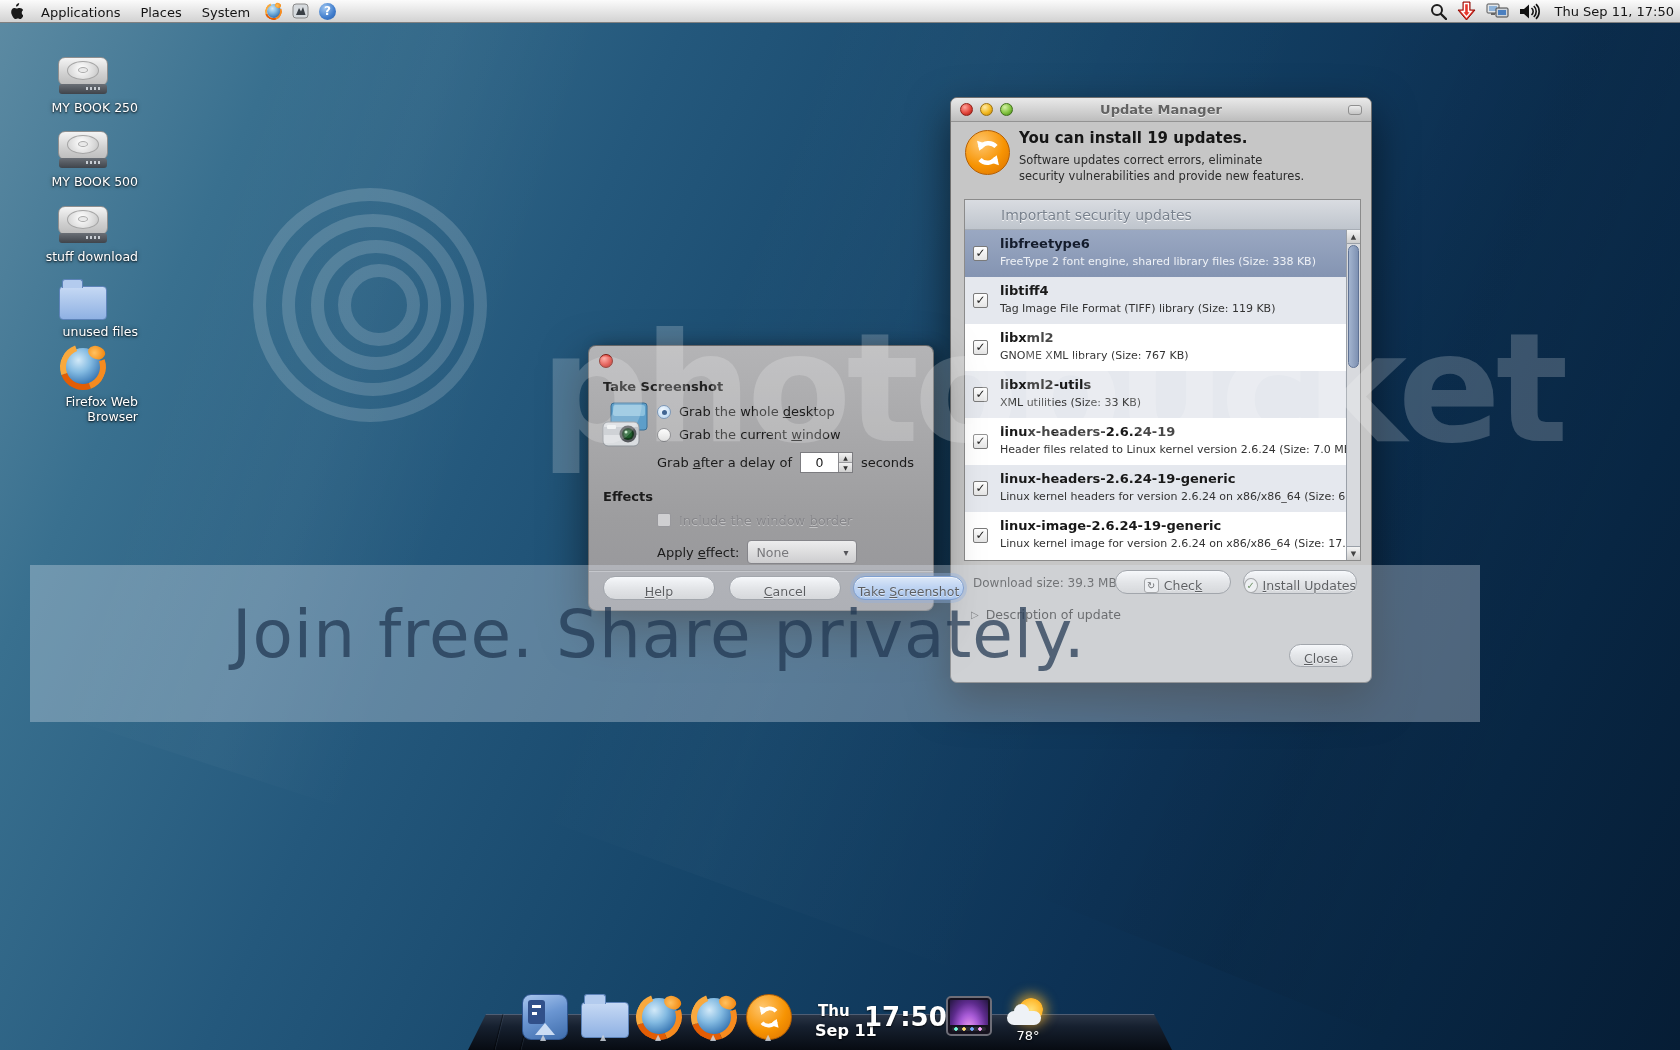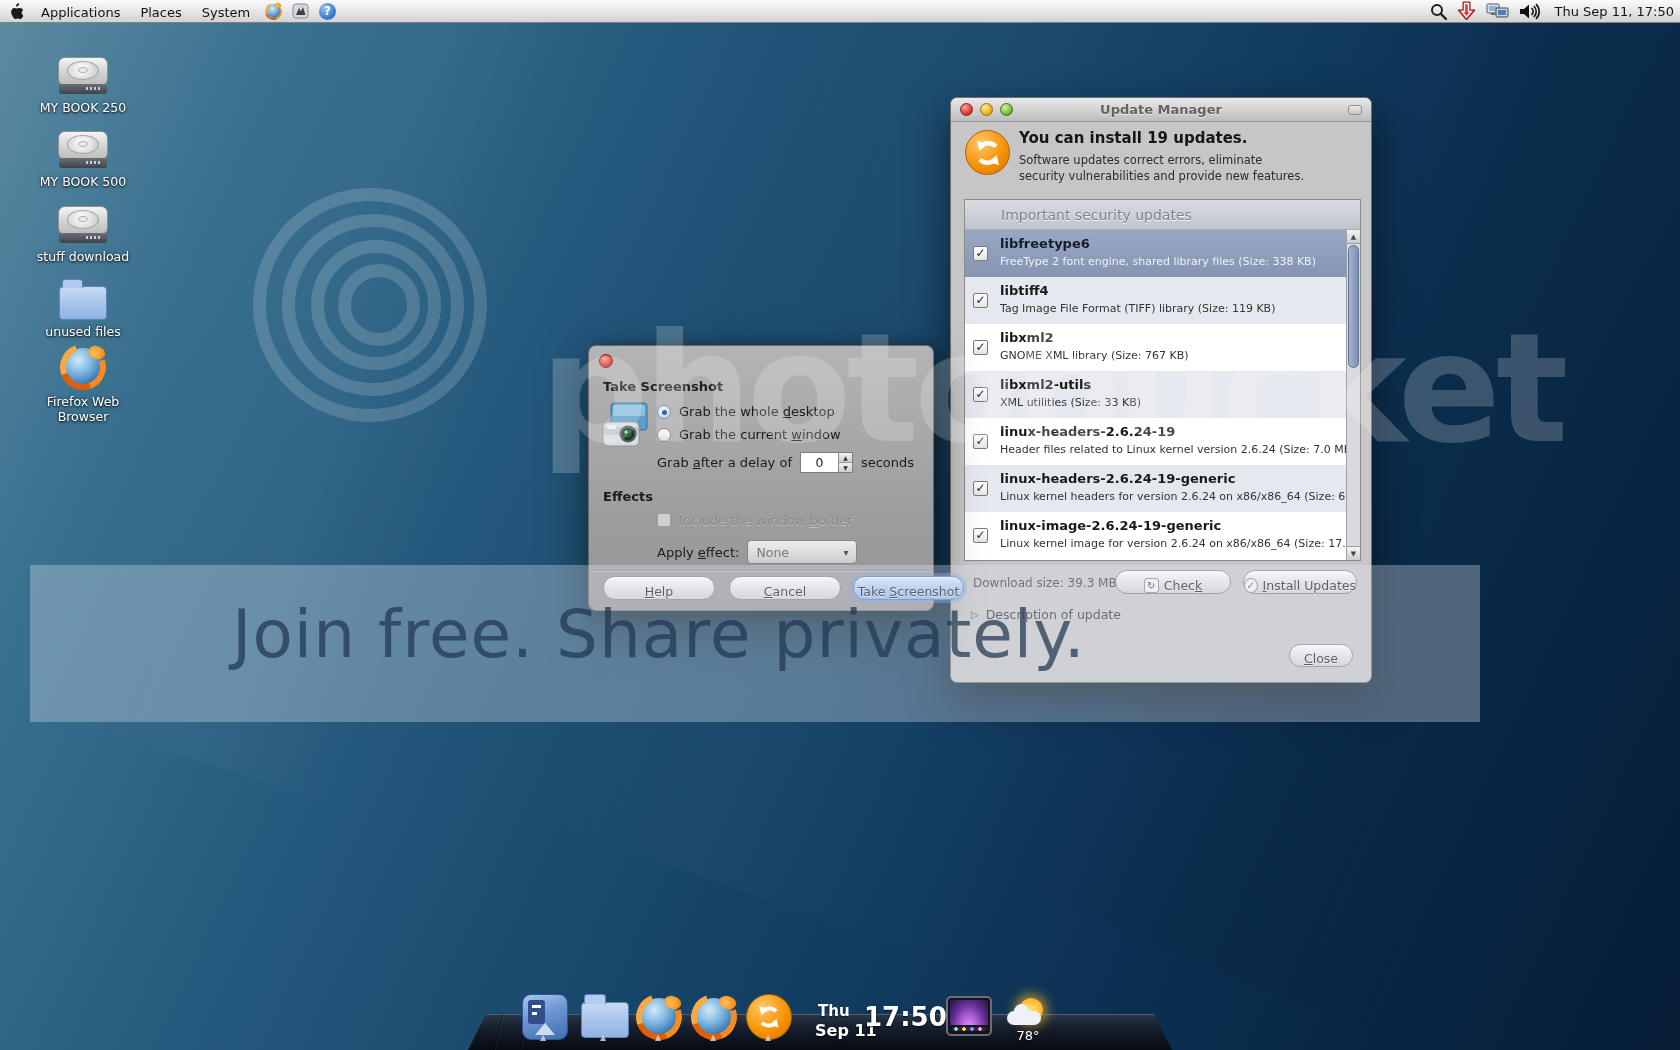--- a/index.html
+++ b/index.html
@@ -35,21 +35,21 @@
 .menubar { position:absolute; left:0; top:0; width:1680px; height:23px; z-index:100;
   background:linear-gradient(#fbfbfb,#d2d2d2); border-bottom:1px solid #808080;
   display:flex; align-items:center; font-size:13px; color:#141414; }
 .mb-apple { margin:0 8px 0 10px; display:flex; align-items:center; }
 .mb-item { padding:8px 10px; height:37px; line-height:23px; }
 .mb-ic { margin:0 5px; display:flex; align-items:center; }
 .mb-spacer { flex:1; }
 .mb-clock { margin:0 6px 0 10px; white-space:nowrap; }
 
 
-.di { position:absolute; left:28px; width:110px; text-align:center; z-index:2; }
+.di { position:absolute; left:28px; width:110px; text-align:right; z-index:2; }
 .di-art { display:flex; justify-content:center; margin-bottom:4px; height:46px; align-items:flex-end; }
 .di-label { color:#fff; font-size:12.5px; text-shadow:0 1px 2px rgba(0,0,0,.85), 0 0 4px rgba(0,0,0,.5); }
 .drive { position:relative; width:50px; height:42px; }
 .drive .body { position:absolute; left:0; top:3px; width:50px; height:29px; border-radius:7px;
   background:linear-gradient(#f4f4f4,#cfcfcf 60%,#bdbdbd); border:1px solid #8f8f8f; }
 .drive .platter { position:absolute; left:9px; top:7px; width:32px; height:19px; border-radius:50%;
   background:radial-gradient(circle at 45% 40%, #ffffff,#d7d7d7 70%,#bfbfbf); border:1px solid #a5a5a5; }
 .drive .hub { position:absolute; left:20px; top:13px; width:10px; height:6px; border-radius:50%;
   background:#e9e9e9; border:1px solid #ababab; }
 .drive .base { position:absolute; left:1px; top:30px; width:48px; height:10px; border-radius:3px;

